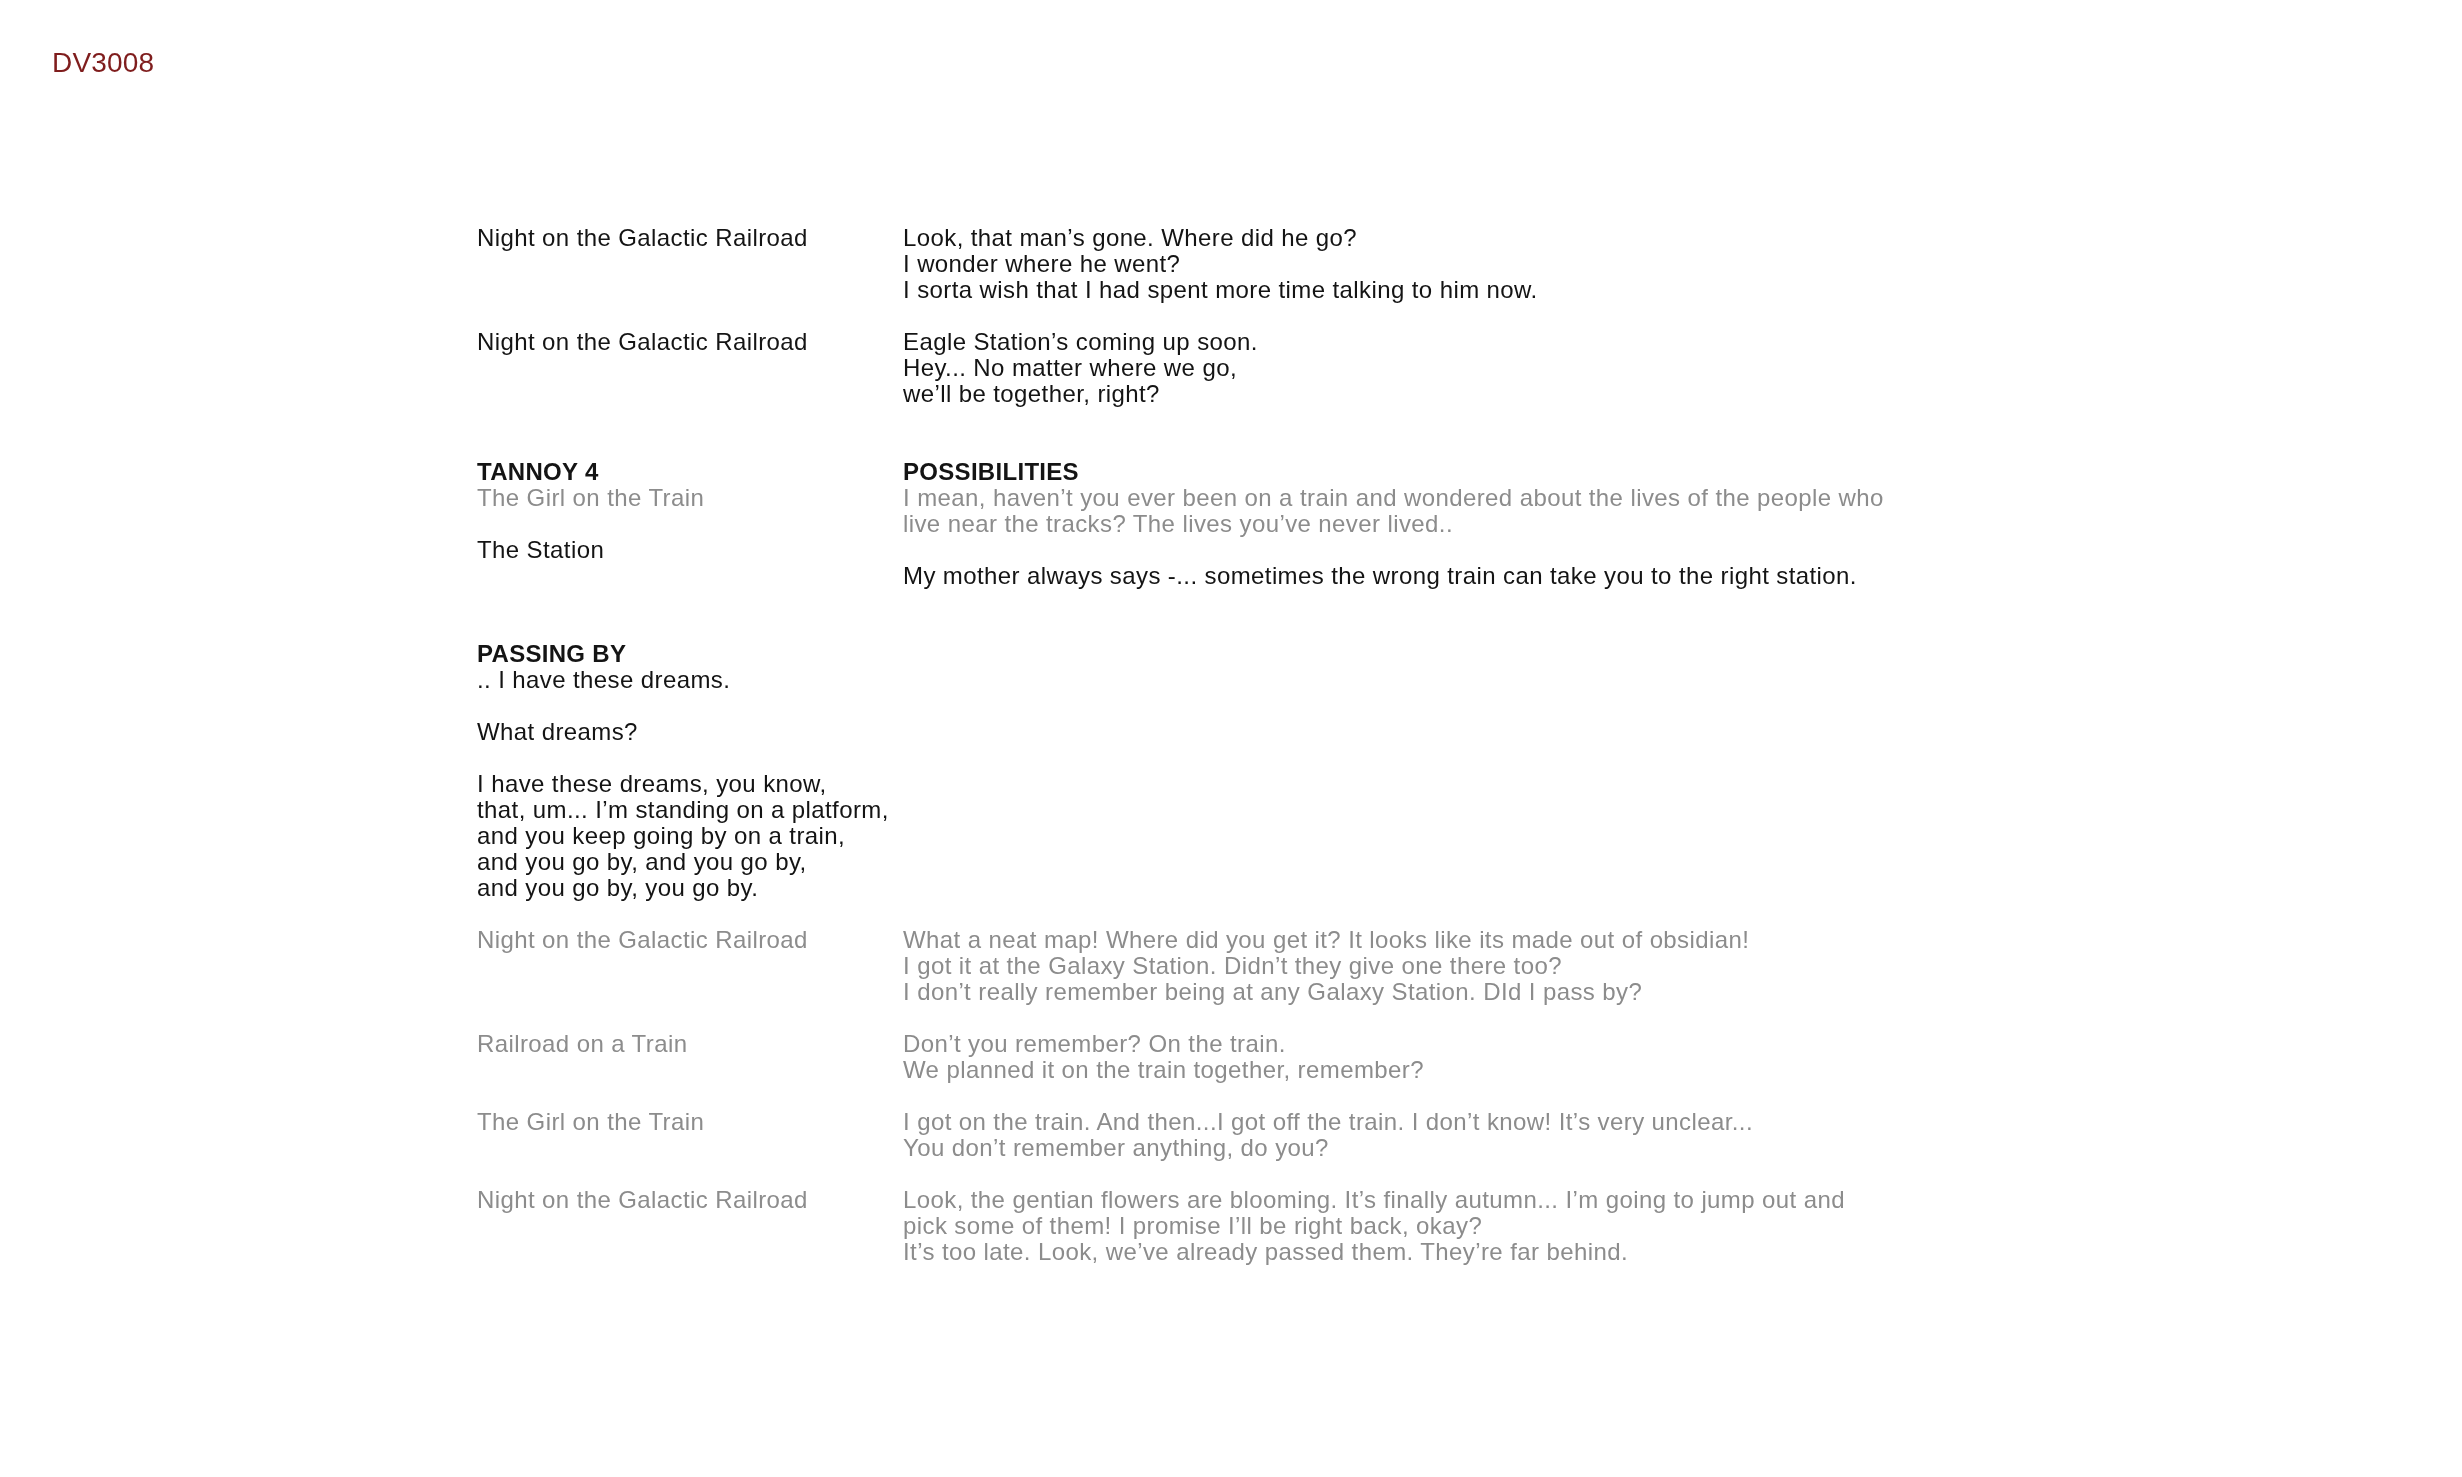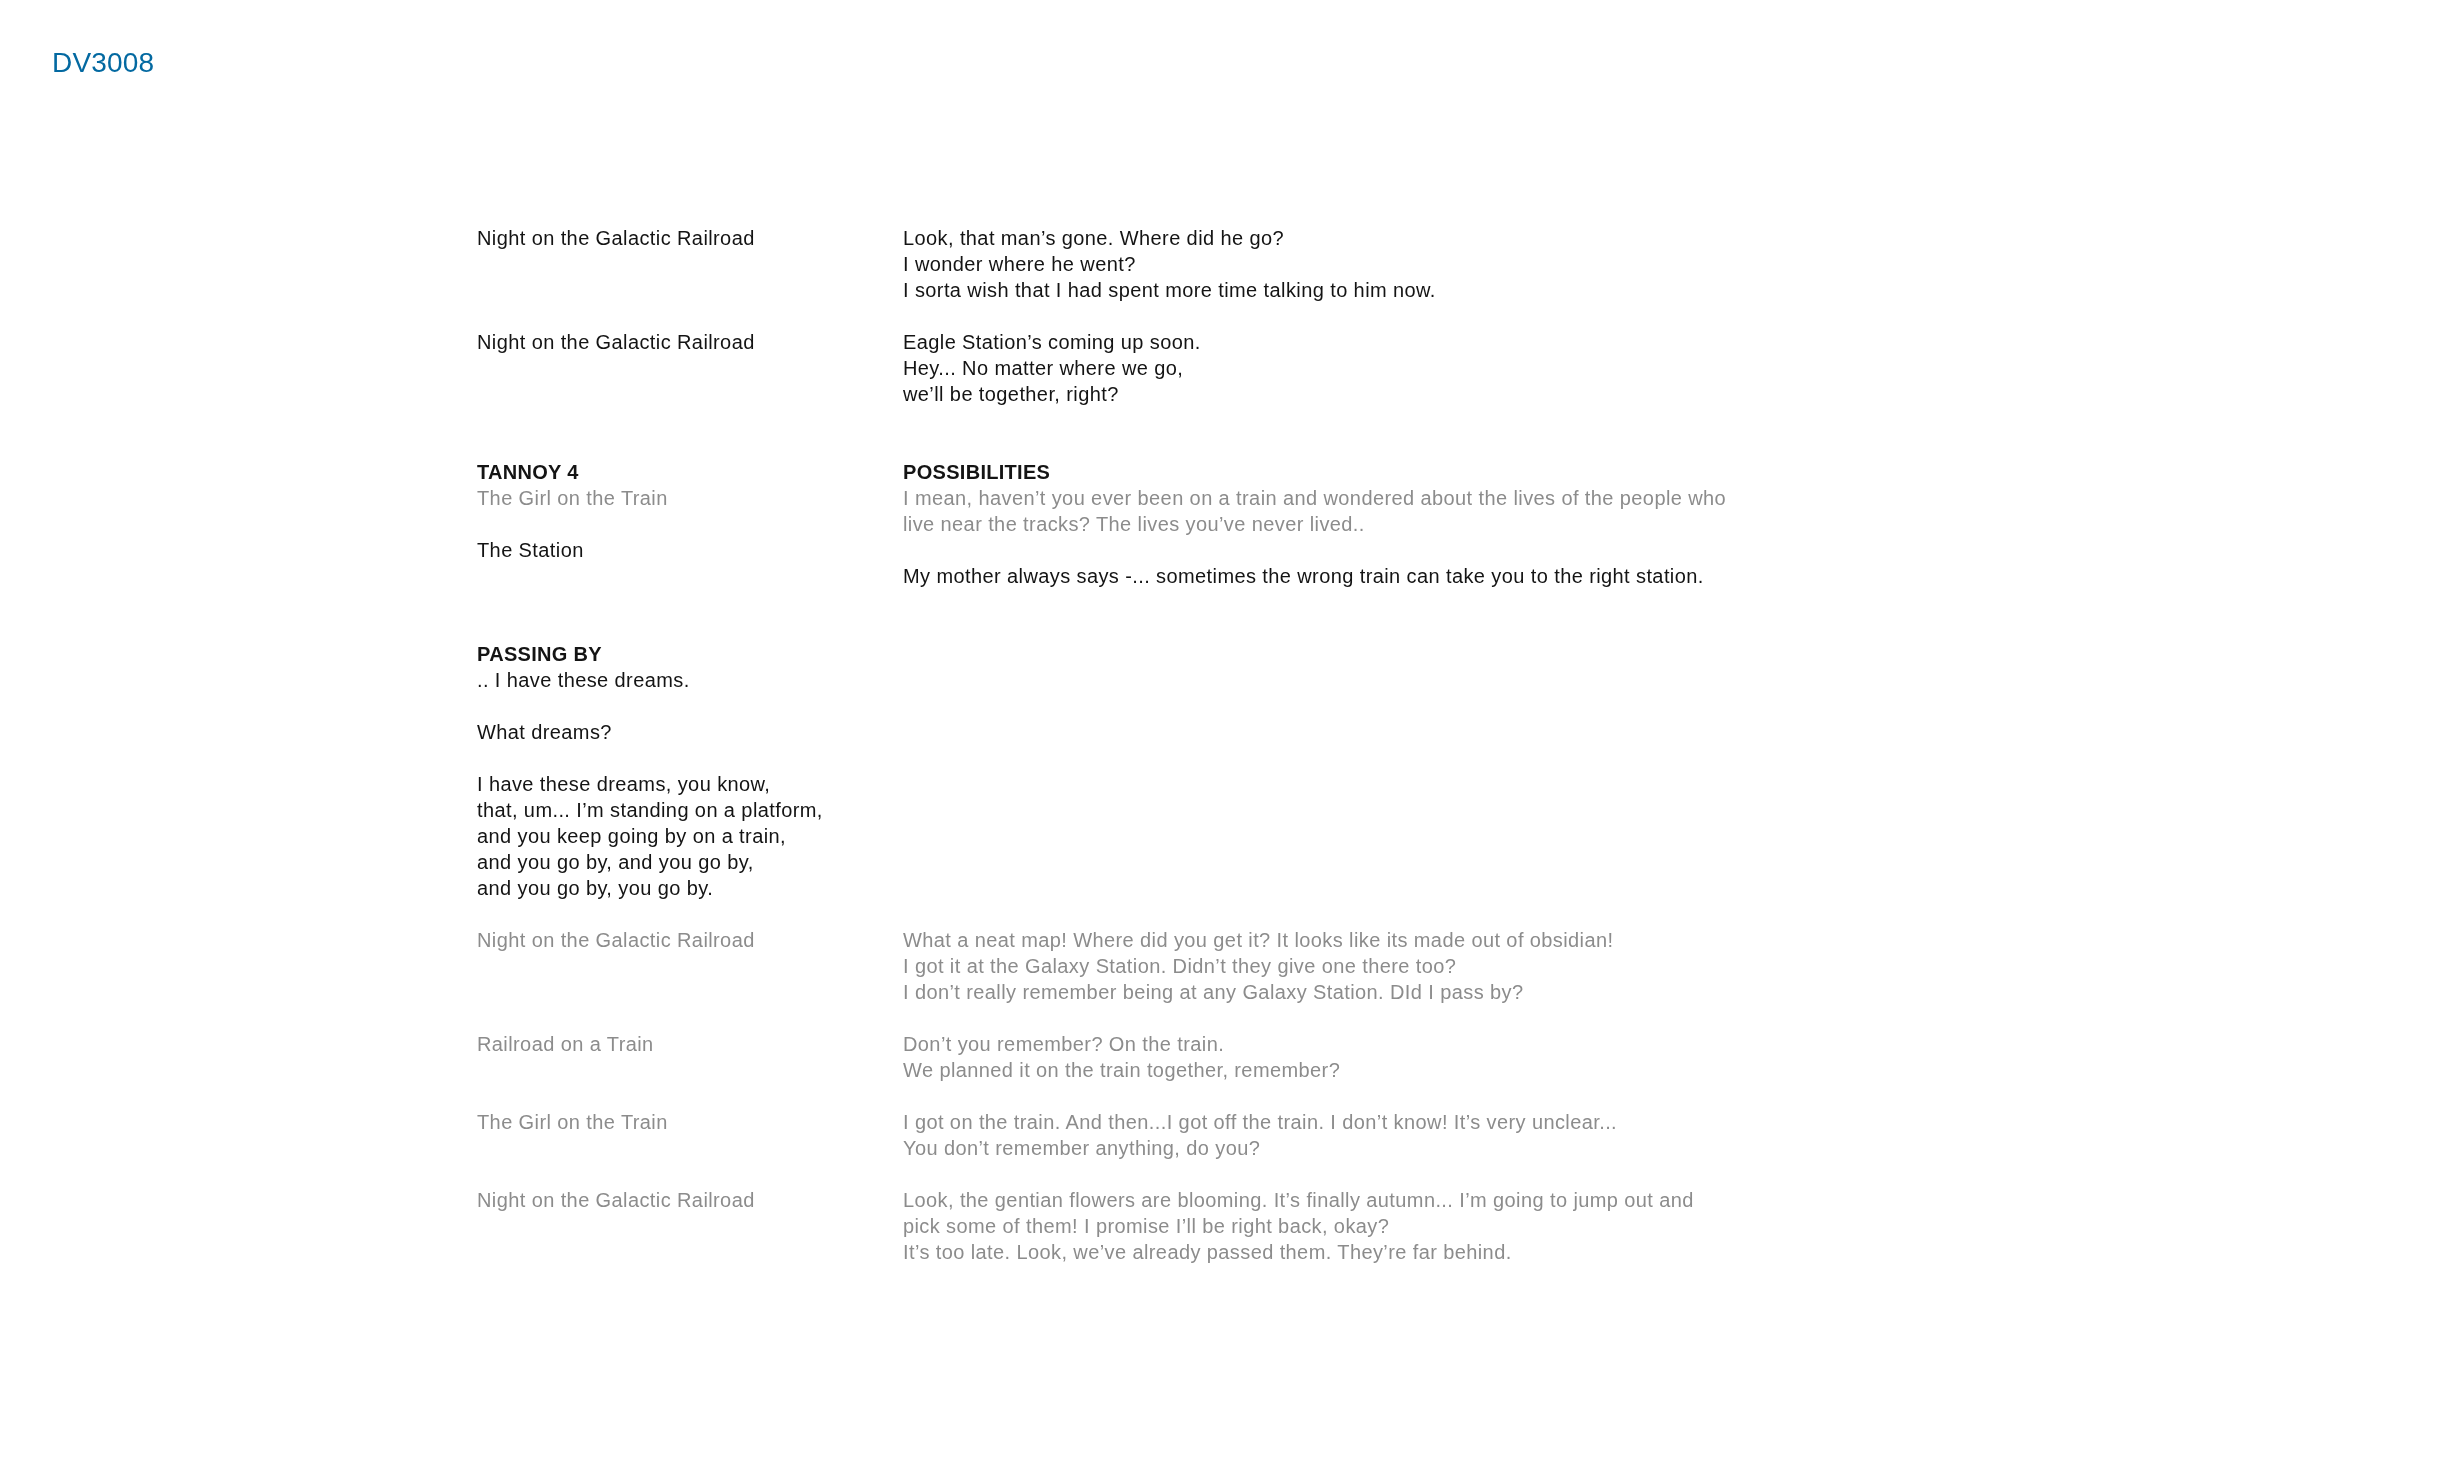--- a/index.html
+++ b/index.html
@@ -8,33 +8,33 @@
   body {
     width:2627px; height:1477px;
     background:#ffffff;
     font-family:"Liberation Sans", sans-serif;
     position:relative; overflow:hidden;
     color:var(--ink);
   }
   .hdr {
     position:absolute; top:49px;
     font-size:28px; line-height:1;
-    color:#0369a1; letter-spacing:0.2px;
+    color:#7f1d1d; letter-spacing:0.2px;
   }
   .hdr.left { left:52px; }
   .script-body {
     position:absolute; left:477px; top:225px; width:2093px;
   }
   .block { display:flex; align-items:flex-start; }
   .col { flex:none; }
   .col.left  { width:426px; }
   .col.right { width:1665px; }
   .line {
     height:var(--line); line-height:var(--line);
-    font-size:20px; letter-spacing:0.4px;
+    font-size:24px; letter-spacing:0.4px;
     color:var(--ink); white-space:pre;
   }
   .line.bold { font-weight:bold; letter-spacing:0.3px; }
   .line.gray { color:var(--muted); }
 </style>
 </head>
 <body style="background: rgb(255, 255, 255);">
 
 <div class="hdr left">DV3008</div>
 

